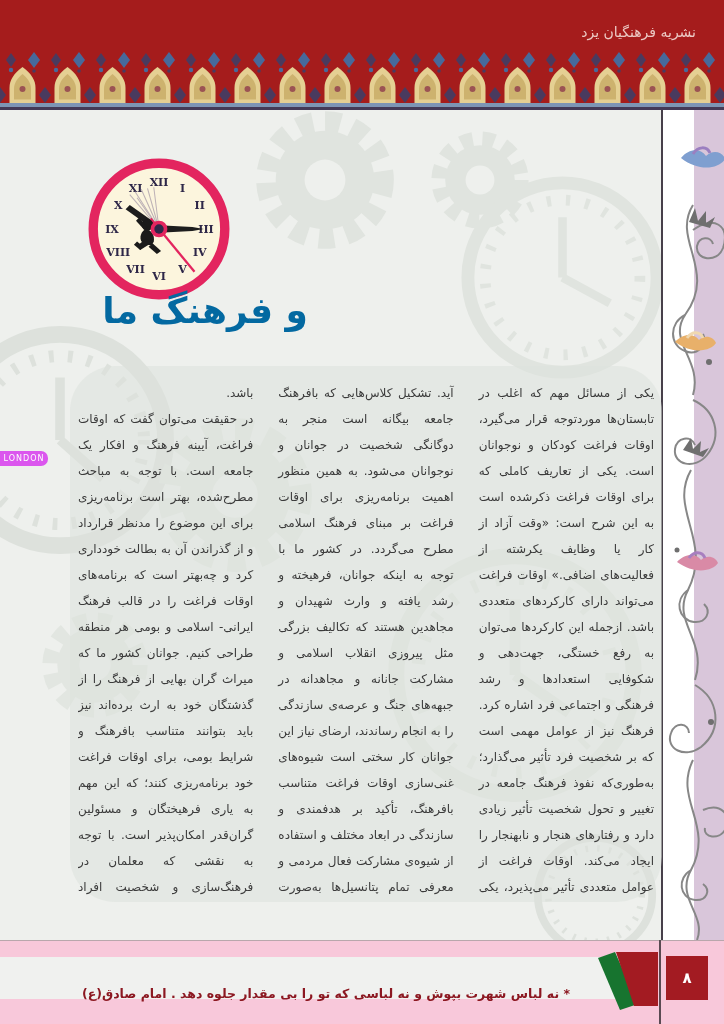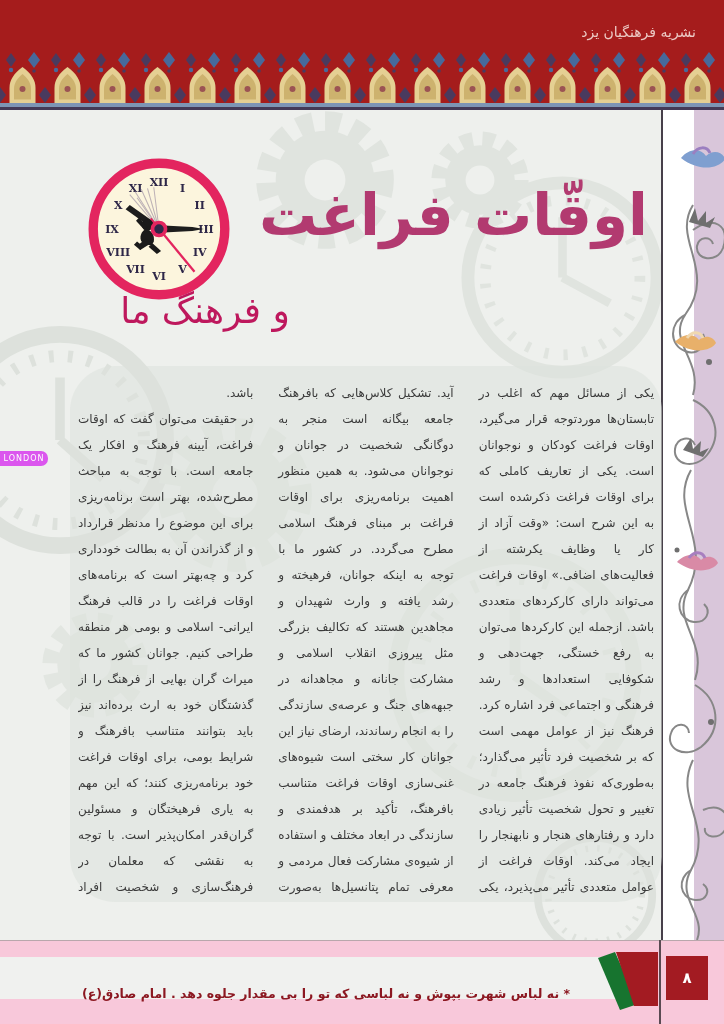--- a/index.html
+++ b/index.html
@@ -33,21 +33,21 @@
   .sidebar-lav { position:absolute; right:0; top:0; width:30px; height:830px; background:#d9c6da; }
   .sidebar svg { position:absolute; left:0; top:0; }
   
   .clock-icon { position:absolute; left:88px; top:158px; }
   .main-title {
     position:absolute; top:184px; left:240px; width:408px; text-align:right;
     font-size:58px; font-weight:bold; color:#b23a70; direction:rtl; line-height:1.1;
   }
   .sub-title {
     position:absolute; top:290px; left:96px; width:218px; text-align:center;
-    font-size:36px; font-weight:normal; color:#be185d; direction:rtl;
+    font-size:36px; font-weight:bold; color:#0369a1; direction:rtl;
   }
   
   .text-panel {
     position:absolute; left:70px; top:366px; width:592px; height:536px;
     background:rgba(221,226,220,0.55); border-radius:45px;
   }
   .columns {
     position:absolute; left:78px; top:380px; width:576px; height:515px;
     display:flex; direction:rtl; gap:25px; overflow:hidden;
   }
@@ -219,21 +219,20 @@
       <path d="M49 57 l8 9 -3 3 -8 -9 z"></path>
       <path d="M55 68 c6 1 9 6 8 12 l-2 4 -8 -2 c-4 -3 -4 -10 2 -14 z"></path>
       <path d="M60 82 l-10 6 -3 -4 9 -7 z"></path>
       <path d="M50 88 l-6 -5 3 -3 6 5 z"></path>
       <path d="M62 82 l8 7 -4 3 -8 -7 z"></path>
     </g>
     <circle cx="68" cy="68" r="8" fill="#e3255f"></circle>
     <circle cx="68" cy="68" r="4.5" fill="#2e2748"></circle>
   </svg>
 
-  <div class="main-title">اوقّات فراغت</div>
   <div class="sub-title">و فرهنگ ما</div>
 
   <div class="text-panel"></div>
   <div class="columns">
     <div class="column">
       <div class="col-text">یکی از مسائل مهم که اغلب در تابستان‌ها موردتوجه قرار می‌گیرد، اوقات فراغت کودکان و نوجوانان است. یکی از تعاریف کاملی که برای اوقات فراغت ذکرشده است به این شرح است: «وقت آزاد از کار یا وظایف یکرشته از فعالیت‌های اضافی.» اوقات فراغت می‌تواند دارای کارکردهای متعددی باشد. ازجمله این کارکردها می‌توان به رفع خستگی، جهت‌دهی و شکوفایی استعدادها و رشد فرهنگی و اجتماعی فرد اشاره کرد. فرهنگ نیز از عوامل مهمی است که بر شخصیت فرد تأثیر می‌گذارد؛ به‌طوری‌که نفوذ فرهنگ جامعه در تغییر و تحول شخصیت تأثیر زیادی دارد و رفتارهای هنجار و نابهنجار را ایجاد می‌کند. اوقات فراغت از عوامل متعددی تأثیر می‌پذیرد، یکی از این عوامل، عامل اجتماعی و فرهنگی است.
 اوقات فراغت ابعاد گوناگونی دارد و باید متناسب بافرهنگ جامعه باشد؛ زیرا جزئی از فرهنگ انسانی است. امروزه قشر جوان جامعه بیشتر تحت تأثیر تهاجم فرهنگی قرار دارد و باید برنامه‌ریزی برای اوقات استراحتشان بیشتر موردتوجه قرار گیرد تا از رواج تفریحات انحرافی پیشگیری به عمل</div>
     </div>
     <div class="column">
       <div class="col-text">آید. تشکیل کلاس‌هایی که بافرهنگ جامعه بیگانه است منجر به دوگانگی شخصیت در جوانان و نوجوانان می‌شود. به همین منظور اهمیت برنامه‌ریزی برای اوقات فراغت بر مبنای فرهنگ اسلامی مطرح می‌گردد. در کشور ما با توجه به اینکه جوانان، فرهیخته و رشد یافته و وارث شهیدان و مجاهدین هستند که تکالیف بزرگی مثل پیروزی انقلاب اسلامی و مشارکت جانانه و مجاهدانه در جبهه‌های جنگ و عرصه‌ی سازندگی را به انجام رساندند، ارضای نیاز این جوانان کار سختی است شیوه‌های غنی‌سازی اوقات فراغت متناسب بافرهنگ، تأکید بر هدفمندی و سازندگی در ابعاد مختلف و استفاده از شیوه‌ی مشارکت فعال مردمی و معرفی تمام پتانسیل‌ها به‌صورت هدفمند می‌تواند در جهت ایجاد اوقات فراغت مفید موردتوجه قرار گیرد. همان‌گونه که چگونگی آموزش‌وپرورش مظهر فرهنگ یک جامعه است، چگونگی اوقات فراغت نیز می‌تواند مظهر فرهنگ یک ملت باشد؛ زیرا در هر دو، ارزش‌ها چه به‌صورت مستقیم و چه به‌صورت غیرمستقیم به فرد عرضه می‌گردد و می‌تواند در خلق‌وخو و حتی شخصیت و درنهایت در فرهنگ جامعه تأثیرگذار</div>

